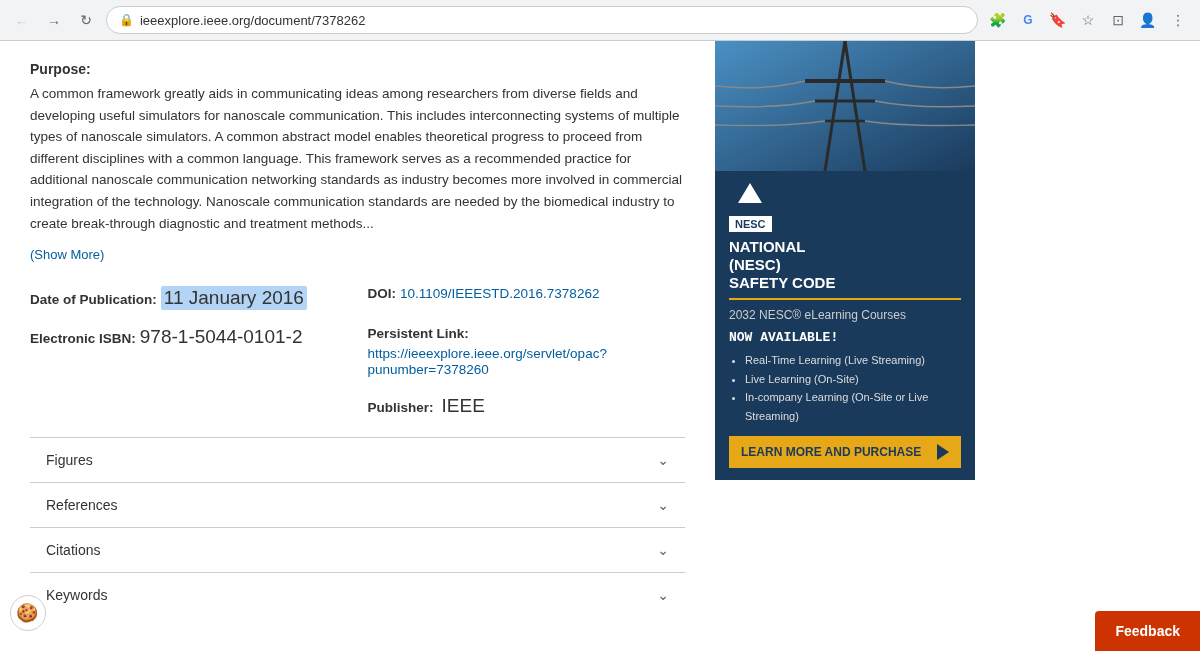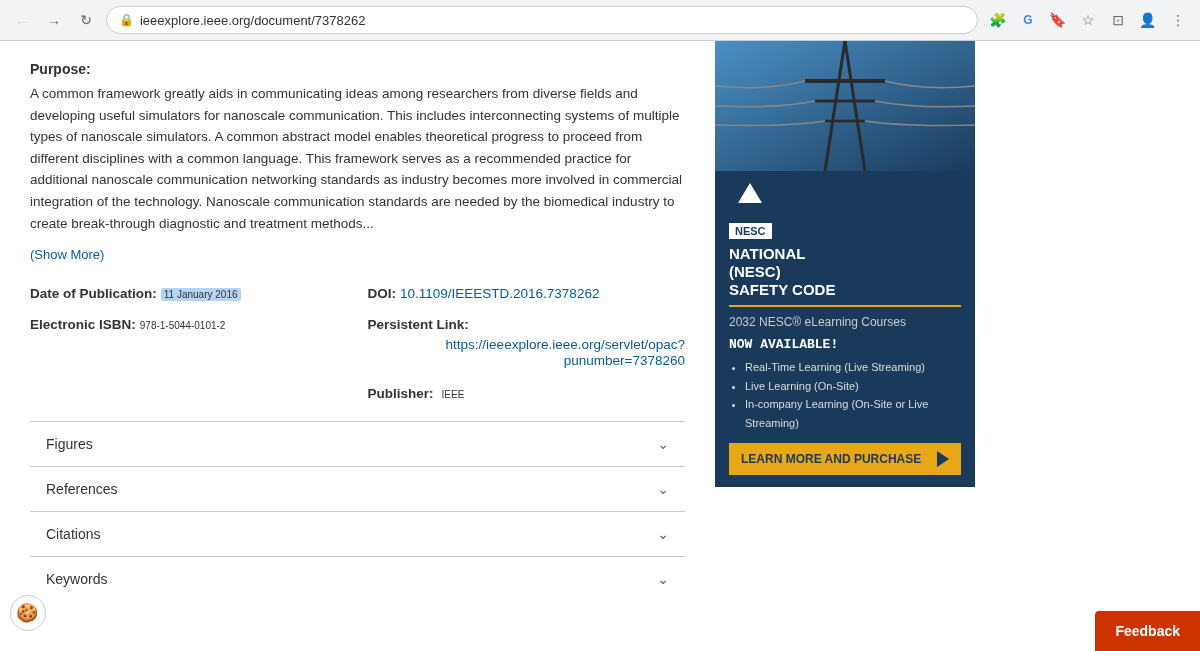--- a/index.html
+++ b/index.html
@@ -108,34 +108,33 @@
       cursor: pointer;
     }
 
     
     .metadata-section {
       margin-top: 24px;
       display: grid;
       grid-template-columns: 1fr 1fr;
       gap: 16px 20px;
       padding-bottom: 20px;
-      text-align: right;
     }
     .meta-item {
       display: flex;
       flex-direction: column;
       gap: 4px;
     }
     .meta-label {
       font-weight: bold;
       font-size: 13.5px;
       display: inline;
     }
     .meta-value {
-      font-size: 10px;
+      font-size: 19px;
       color: #333;
       display: inline;
     }
     .meta-link {
       color: #005e9c;
       text-decoration: none;
       font-size: 13.5px;
     }
     .meta-row {
       display: flex;
@@ -409,21 +408,21 @@
           <path d="M100,60 Q60,68 0,65" stroke="#888" stroke-width="1.5" fill="none"></path>
           <path d="M160,60 Q200,68 260,65" stroke="#888" stroke-width="1.5" fill="none"></path>
           <path d="M110,80 Q70,86 0,84" stroke="#888" stroke-width="1.5" fill="none"></path>
           <path d="M150,80 Q190,86 260,84" stroke="#888" stroke-width="1.5" fill="none"></path>
         </svg>
       </div>
 
       <div class="ad-content">
 
         <div class="ad-logo">
-          <div style="display:flex;flex-direction:column;align-items:center;gap:20px;">
+          <div style="display:flex;flex-direction:column;align-items:center;gap:13px;">
             <div style="width:0;height:0;border-left:12px solid transparent;border-right:12px solid transparent;border-bottom:20px solid white;"></div>
             <div style="background:#fff;color:#1a3a5c;font-weight:bold;font-size:11px;padding:2px 6px;">NESC</div>
           </div>
         </div>
 
         <div class="ad-title">
           <div>NATIONAL</div>
           <div>(NESC)</div>
           <div>SAFETY CODE</div>
         </div>

